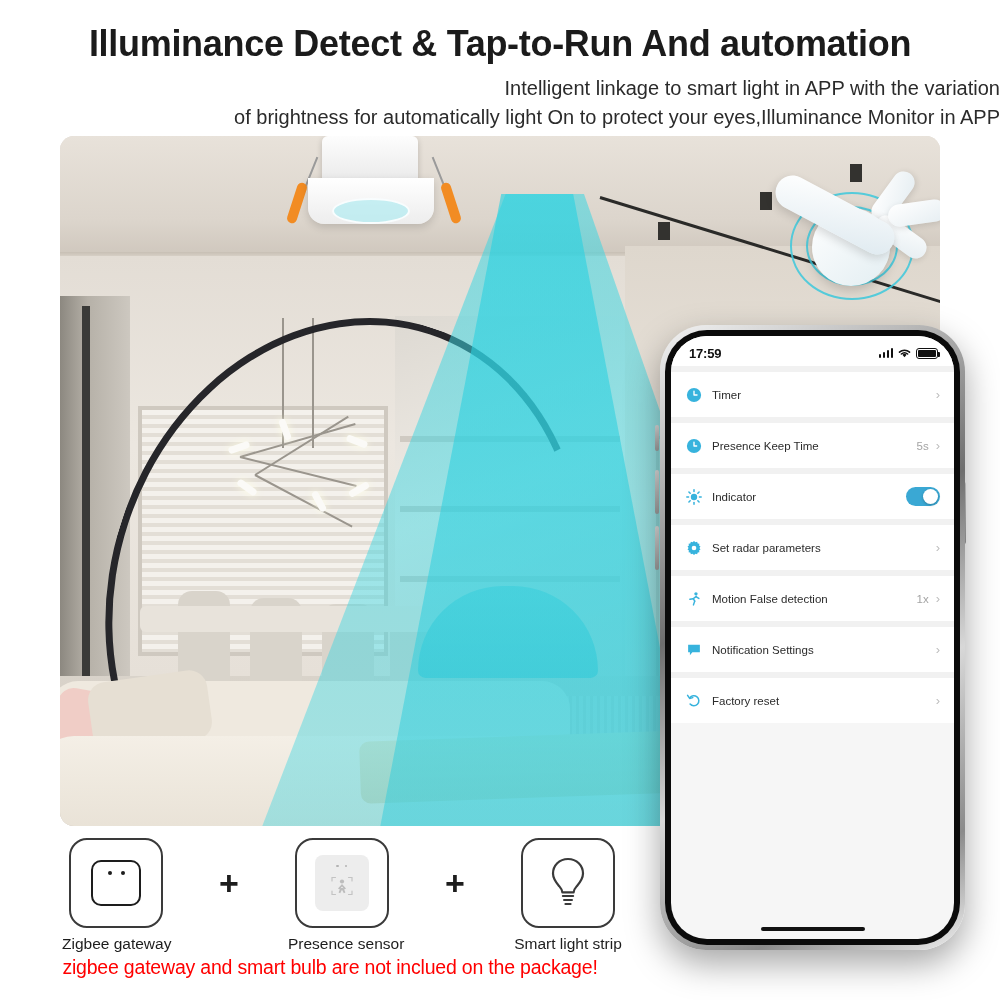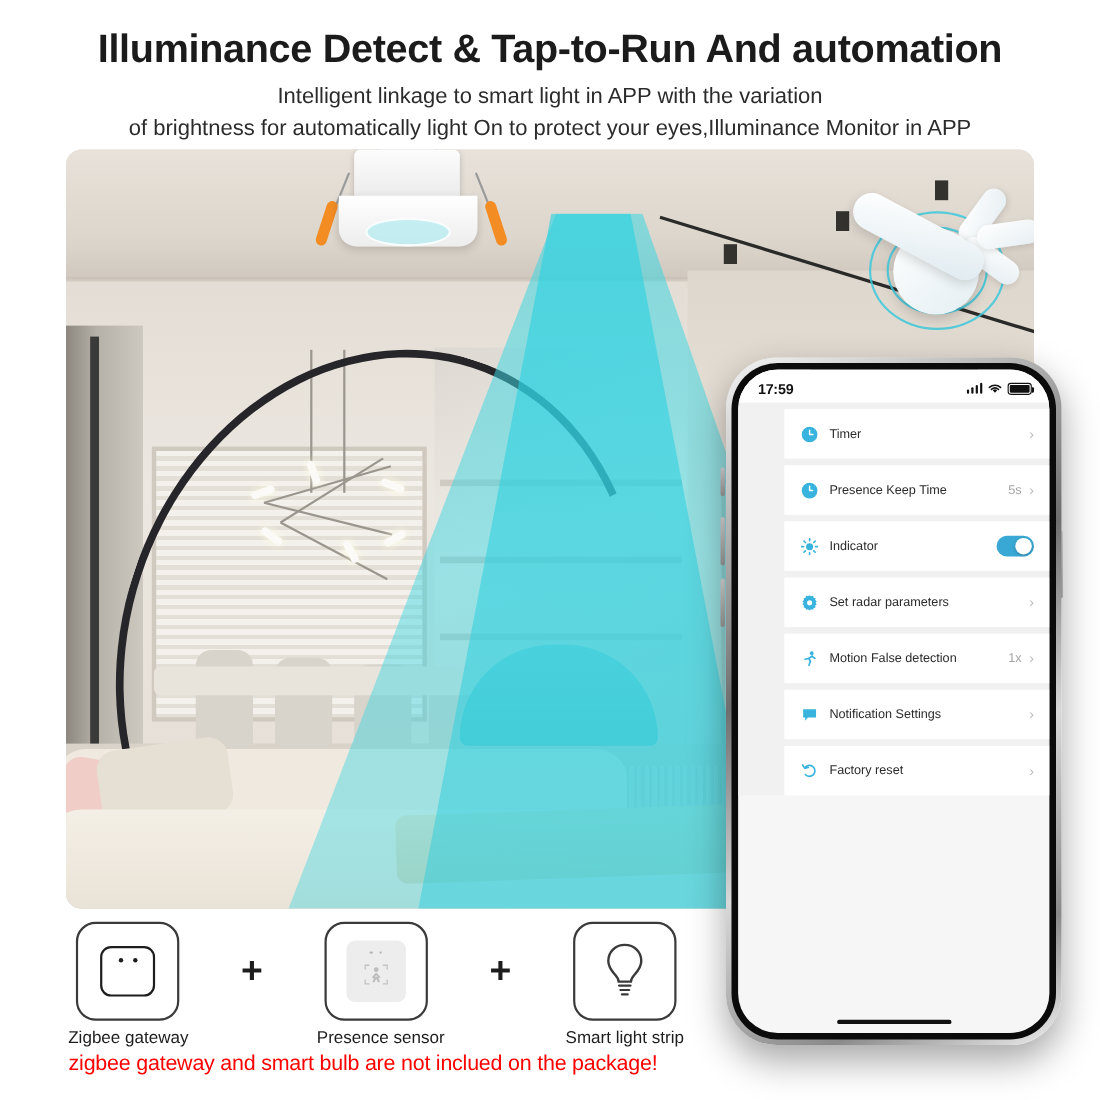--- a/index.html
+++ b/index.html
@@ -14,20 +14,21 @@
   
   .headline-wrap { width:1000px; padding-top:24px; text-align:center; }
   .headline {
     font-size:36px; font-weight:700; color:#1b1b1b;
     letter-spacing:-0.3px; line-height:1.12;
     font-family:"Liberation Sans", sans-serif;
   }
   .subline {
     font-size:20px; color:#2b2b2b; line-height:1.45; margin-top:10px;
     font-weight:400;
+    text-align:right;
   }
   .subline .l2 { display:block; }
 
   
   .hero {
     position:absolute; left:60px; top:136px;
     width:880px; height:690px;
     border-radius:14px; overflow:hidden;
     background:#ded8d0;
   }
@@ -344,21 +345,21 @@
     flex:1; text-align:center; font-size:13.5px; color:#1e1e1e; font-weight:400;
   }
   .nav-back, .nav-edit {
     width:22px; height:22px; display:flex; align-items:center; justify-content:center;
   }
 
   
   .list { background:#f1f1f1; padding-top:6px; }
   .row {
     display:flex; align-items:center; height:45px;
-    background:#fff; padding:0 14px; margin-bottom:6px;margin-left:42px;
+    background:#fff; padding:0 14px; margin-bottom:6px;
   }
   .row .ico {
     width:17px; height:17px; margin-right:10px; flex:none;
     display:flex; align-items:center; justify-content:center;
   }
   .row .lbl { flex:1; font-size:11.5px; color:#2b2b2b; }
   .row .val { font-size:11.5px; color:#a4a4a4; margin-right:7px; }
   .chev { color:#bdbdbd; font-size:13px; line-height:1; }
 
   .toggle {

